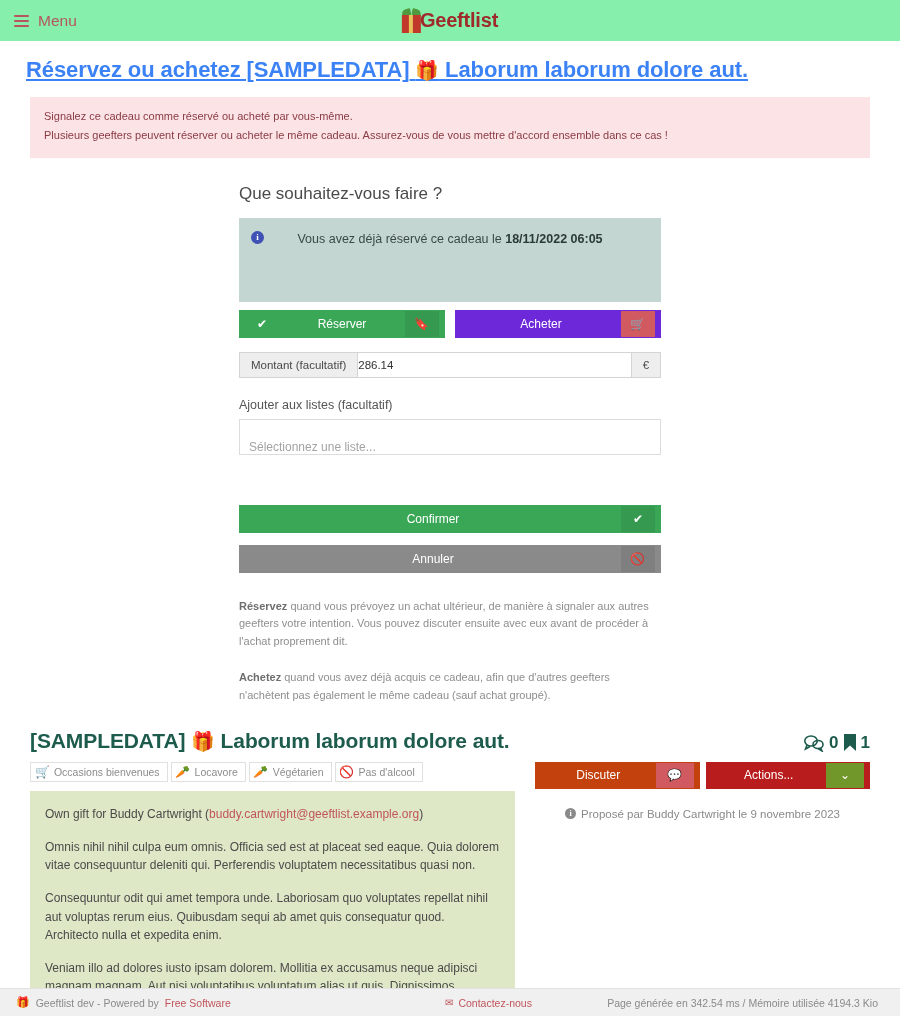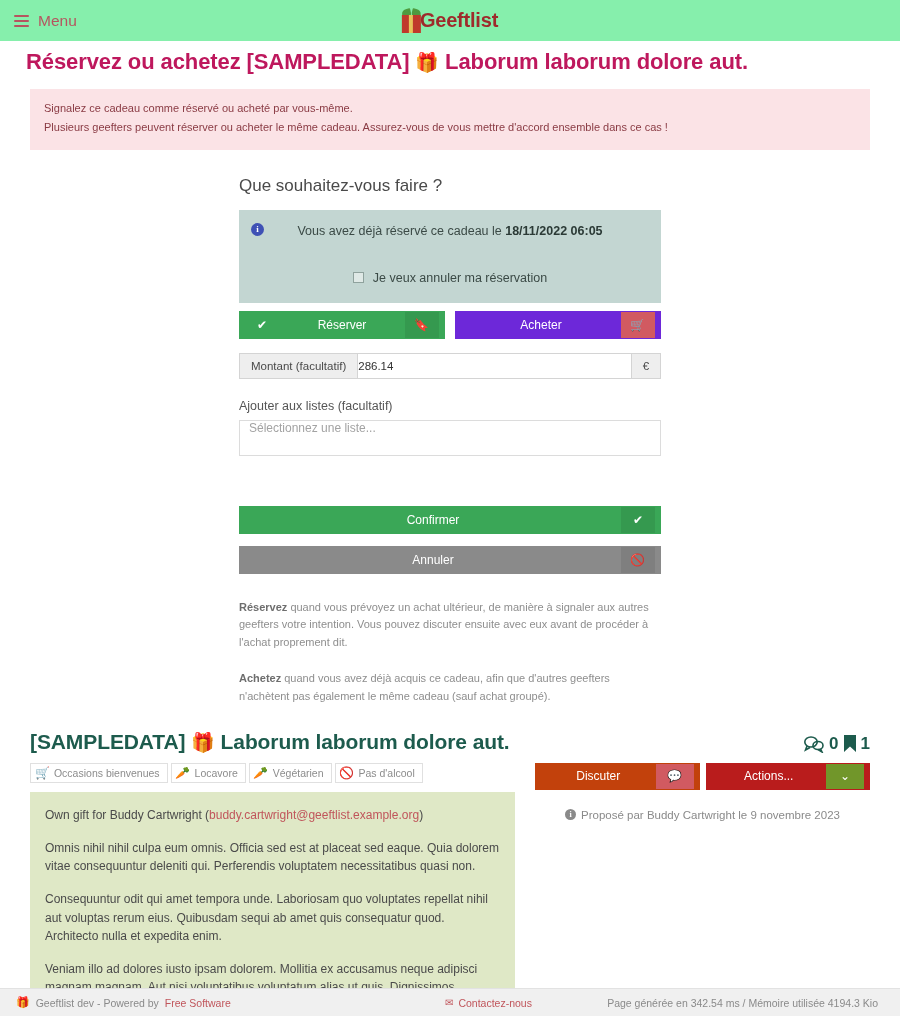--- a/index.html
+++ b/index.html
@@ -69,25 +69,26 @@
     position: absolute; top: 0px;
     width: 9px; height: 8px;
     background: #4f9a3f;
   }
   .brand .giftmark .bow-l { left: 0; border-radius: 60% 10% 40% 10%; transform: rotate(-12deg); }
   .brand .giftmark .bow-r { left: 10px; border-radius: 10% 60% 10% 40%; transform: rotate(12deg); }
   .brand .brandtext { position: relative; z-index: 2; }
 
   
   .page-title {
-    margin: 8px 0 0 26px;
+    margin: 16px 0 0 26px;
     font-size: 22px;
     font-weight: bold;
-    color: #be185d;
+    color: #3b82f6;
     letter-spacing: -0.1px;
+    text-decoration: underline;
   }
   .gift-emoji { font-size: 19px; }
 
   
   .alert-pink {
     margin: 14px 30px 0 30px;
     background: #fbe3e6;
     padding: 10px 14px 12px 14px;
     font-size: 11px;
     color: #8a3b44;
@@ -215,21 +216,21 @@
   .field-label {
     margin-top: 20px;
     font-size: 12.5px;
     color: #555;
   }
   .select-box {
     margin-top: 7px;
     height: 36px;
     border: 1px solid #dcdcdc;
     background: #fff;
-    display: flex; align-items: flex-start;
+    display: flex; align-items: flex-end;
     padding: 0 9px;
     font-size: 12px;
     color: #a3a3a3;
     cursor: pointer;
   }
 
   .btn-wide {
     width: 100%;
     height: 28px;
     display: flex;
@@ -399,24 +400,20 @@
 
 <div class="form-col">
 
   <div class="form-q">Que souhaitez-vous faire ?</div>
 
   <div class="info-box">
     <span class="info-icon">i</span>
     <div class="info-text">
       <span>Vous avez déjà réservé ce cadeau le</span>
       <b>18/11/2022 06:05</b>
-    </div>
-    <div class="cancel-row">
-      <span class="cbx"></span>
-      <span>Je veux annuler ma réservation</span>
     </div>
   </div>
 
   <div class="btn-row">
     <button class="btn btn-green">
       <span class="lead">✔</span>
       <span class="blabel">Réserver</span>
       <span class="bicon">🔖</span>
     </button>
     <button class="btn btn-red">

